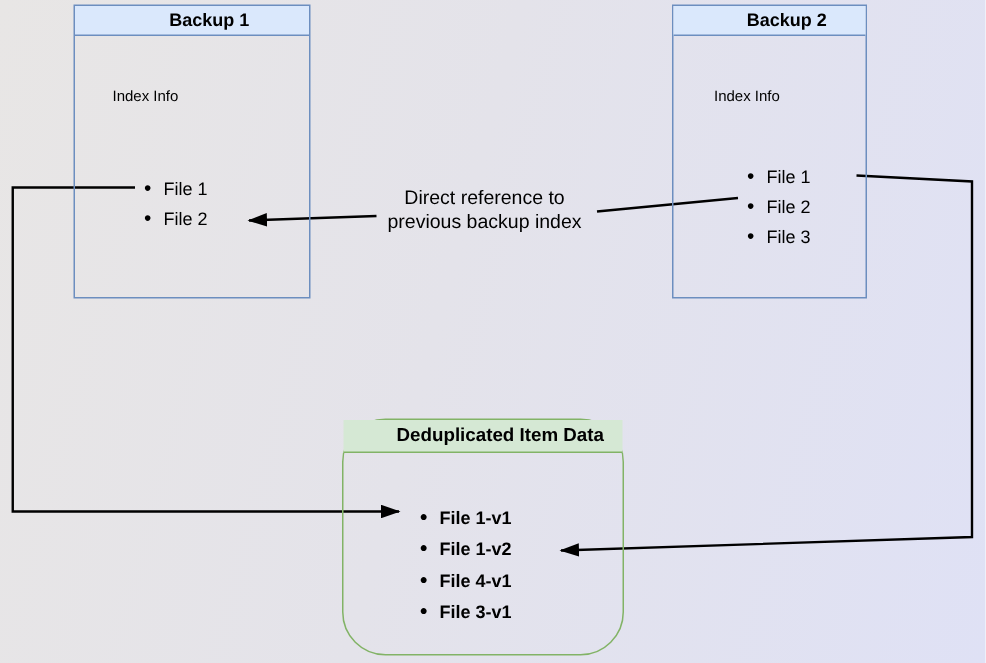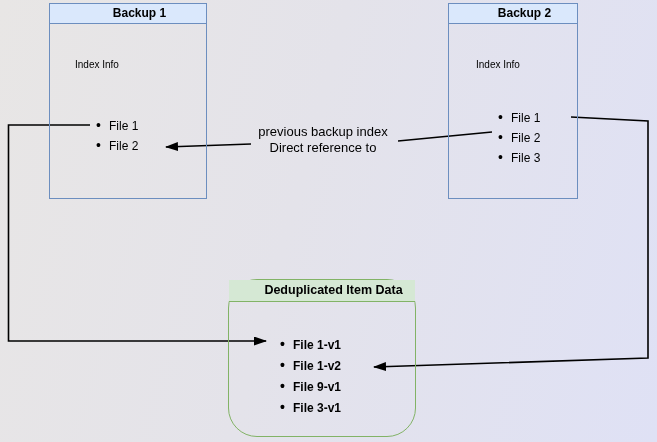--- a/index.html
+++ b/index.html
@@ -116,23 +116,23 @@
       <li>File 2</li>
       <li>File 3</li>
     </ul>
   </div>
 
   <div class="node green" id="dedup">
     <div class="node-header">Deduplicated Item Data</div>
     <ul class="file-list">
       <li>File 1-v1</li>
       <li>File 1-v2</li>
-      <li>File 9-v1</li>
+      <li>File 4-v1</li>
       <li>File 3-v1</li>
     </ul>
   </div>
 
   <div class="edge-label">
+    <div>Direct reference to</div>
     <div>previous backup index</div>
-    <div>Direct reference to</div>
   </div>
 
 </div>
 
 </body></html>

